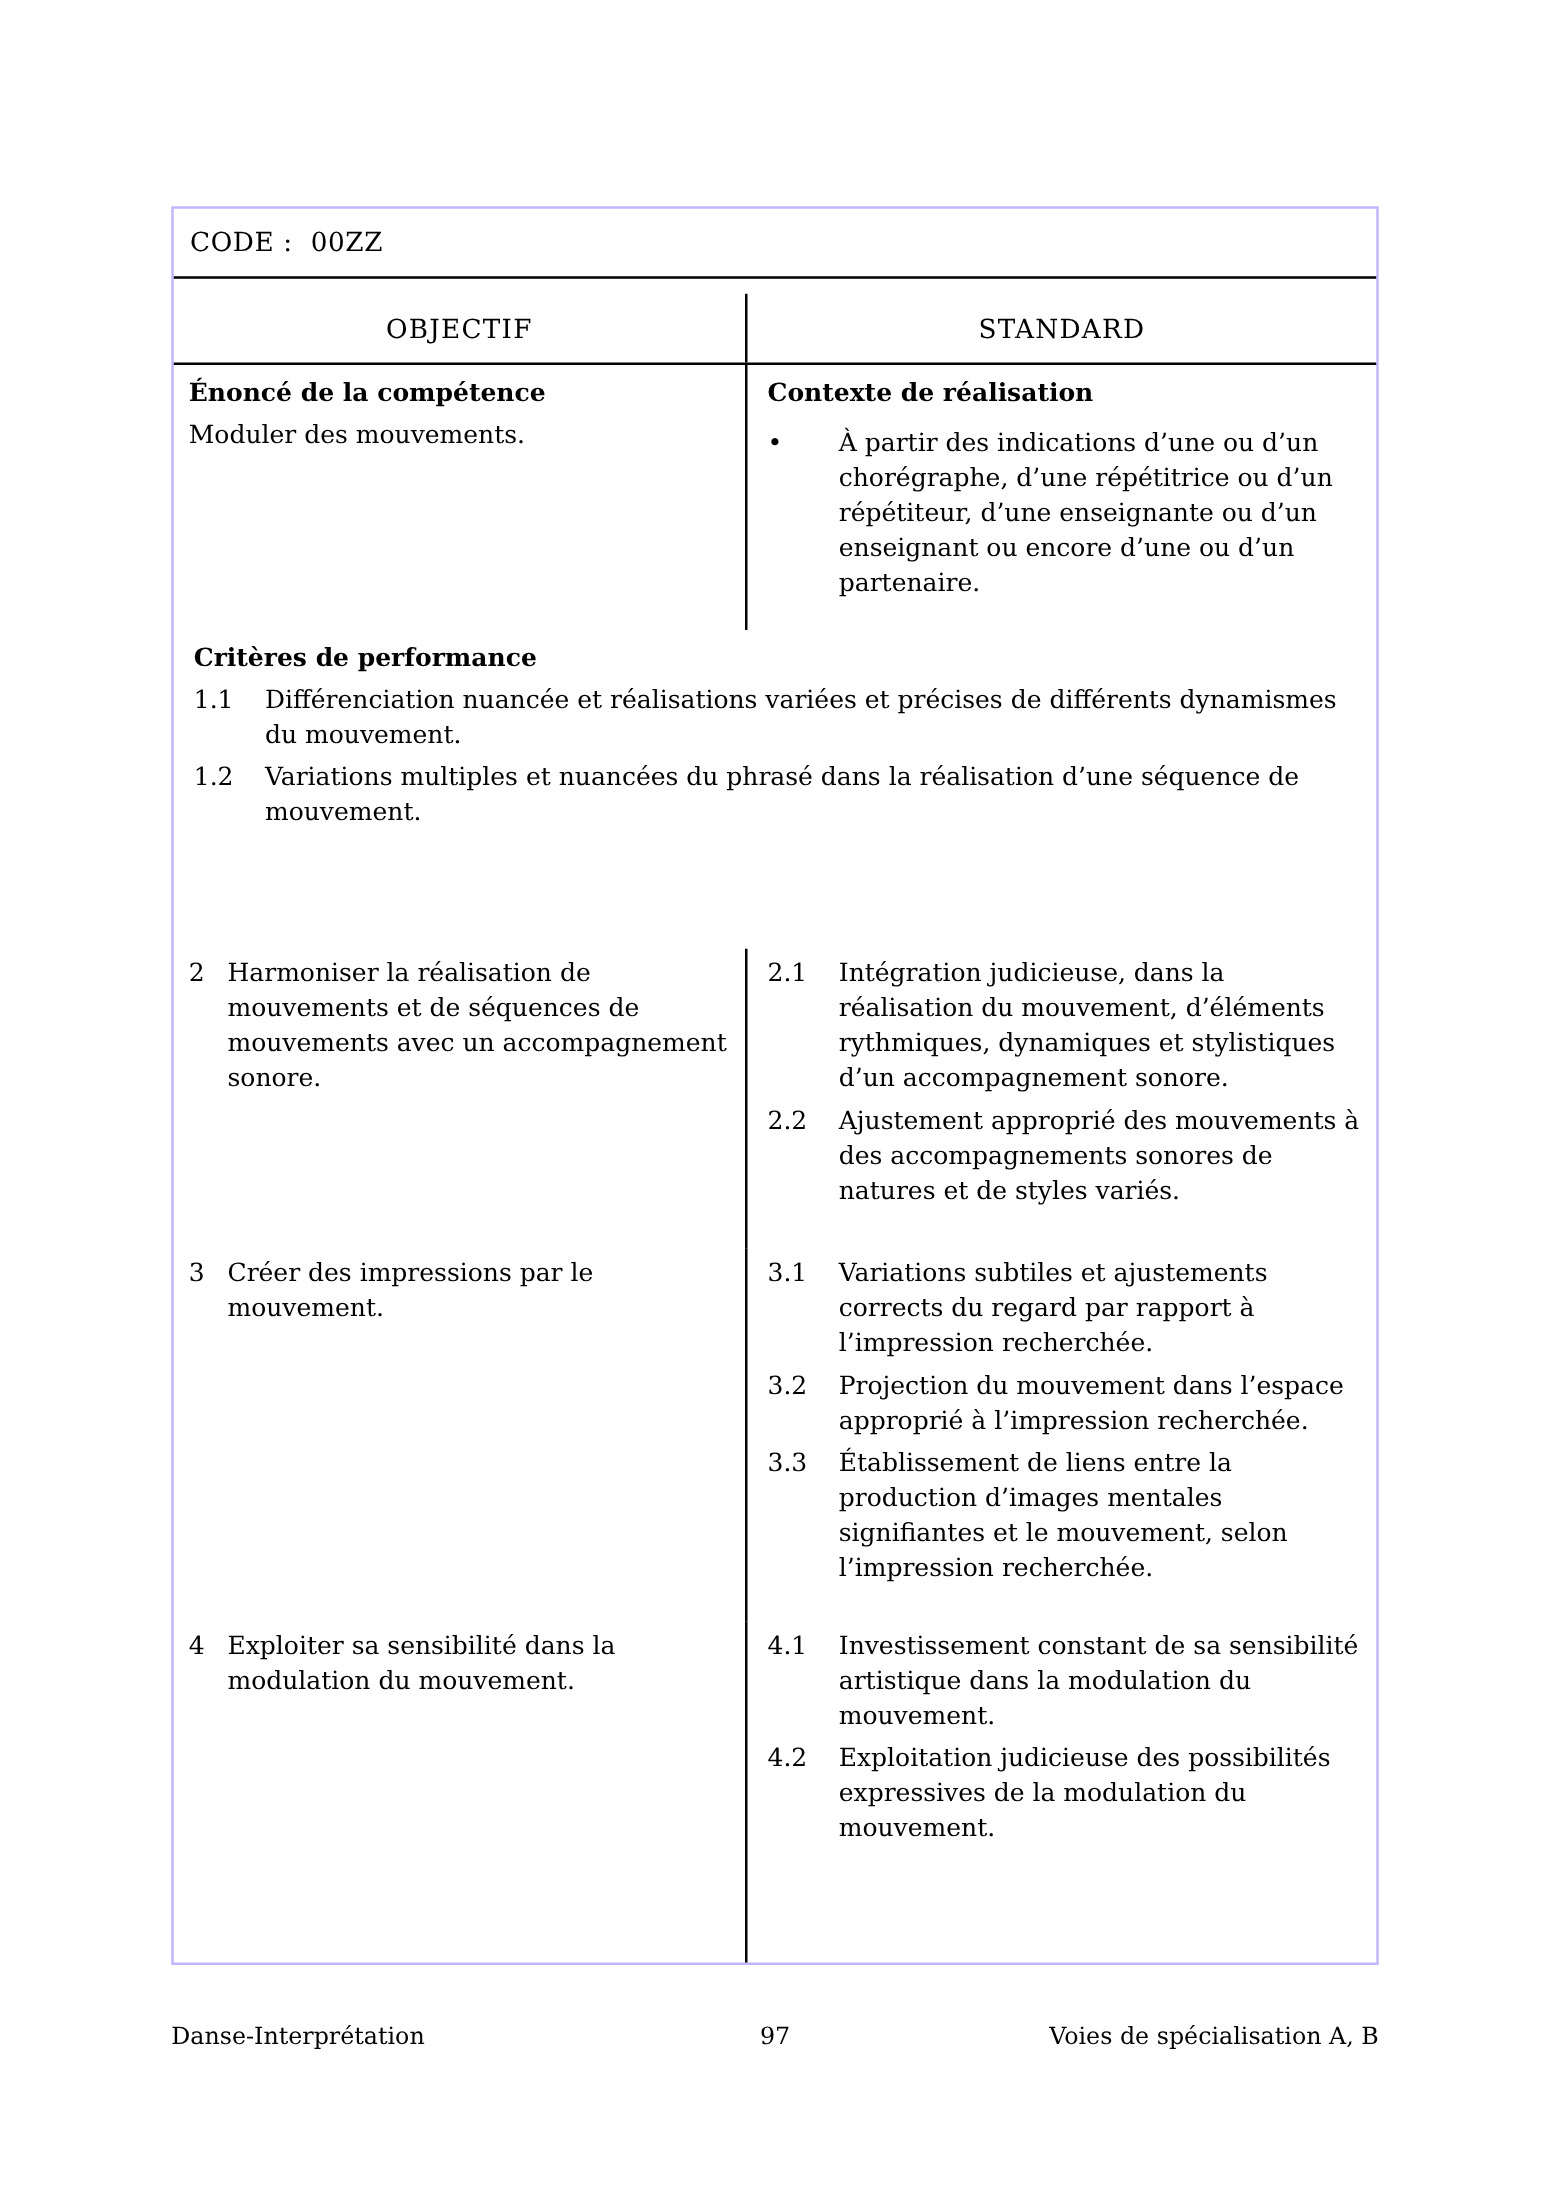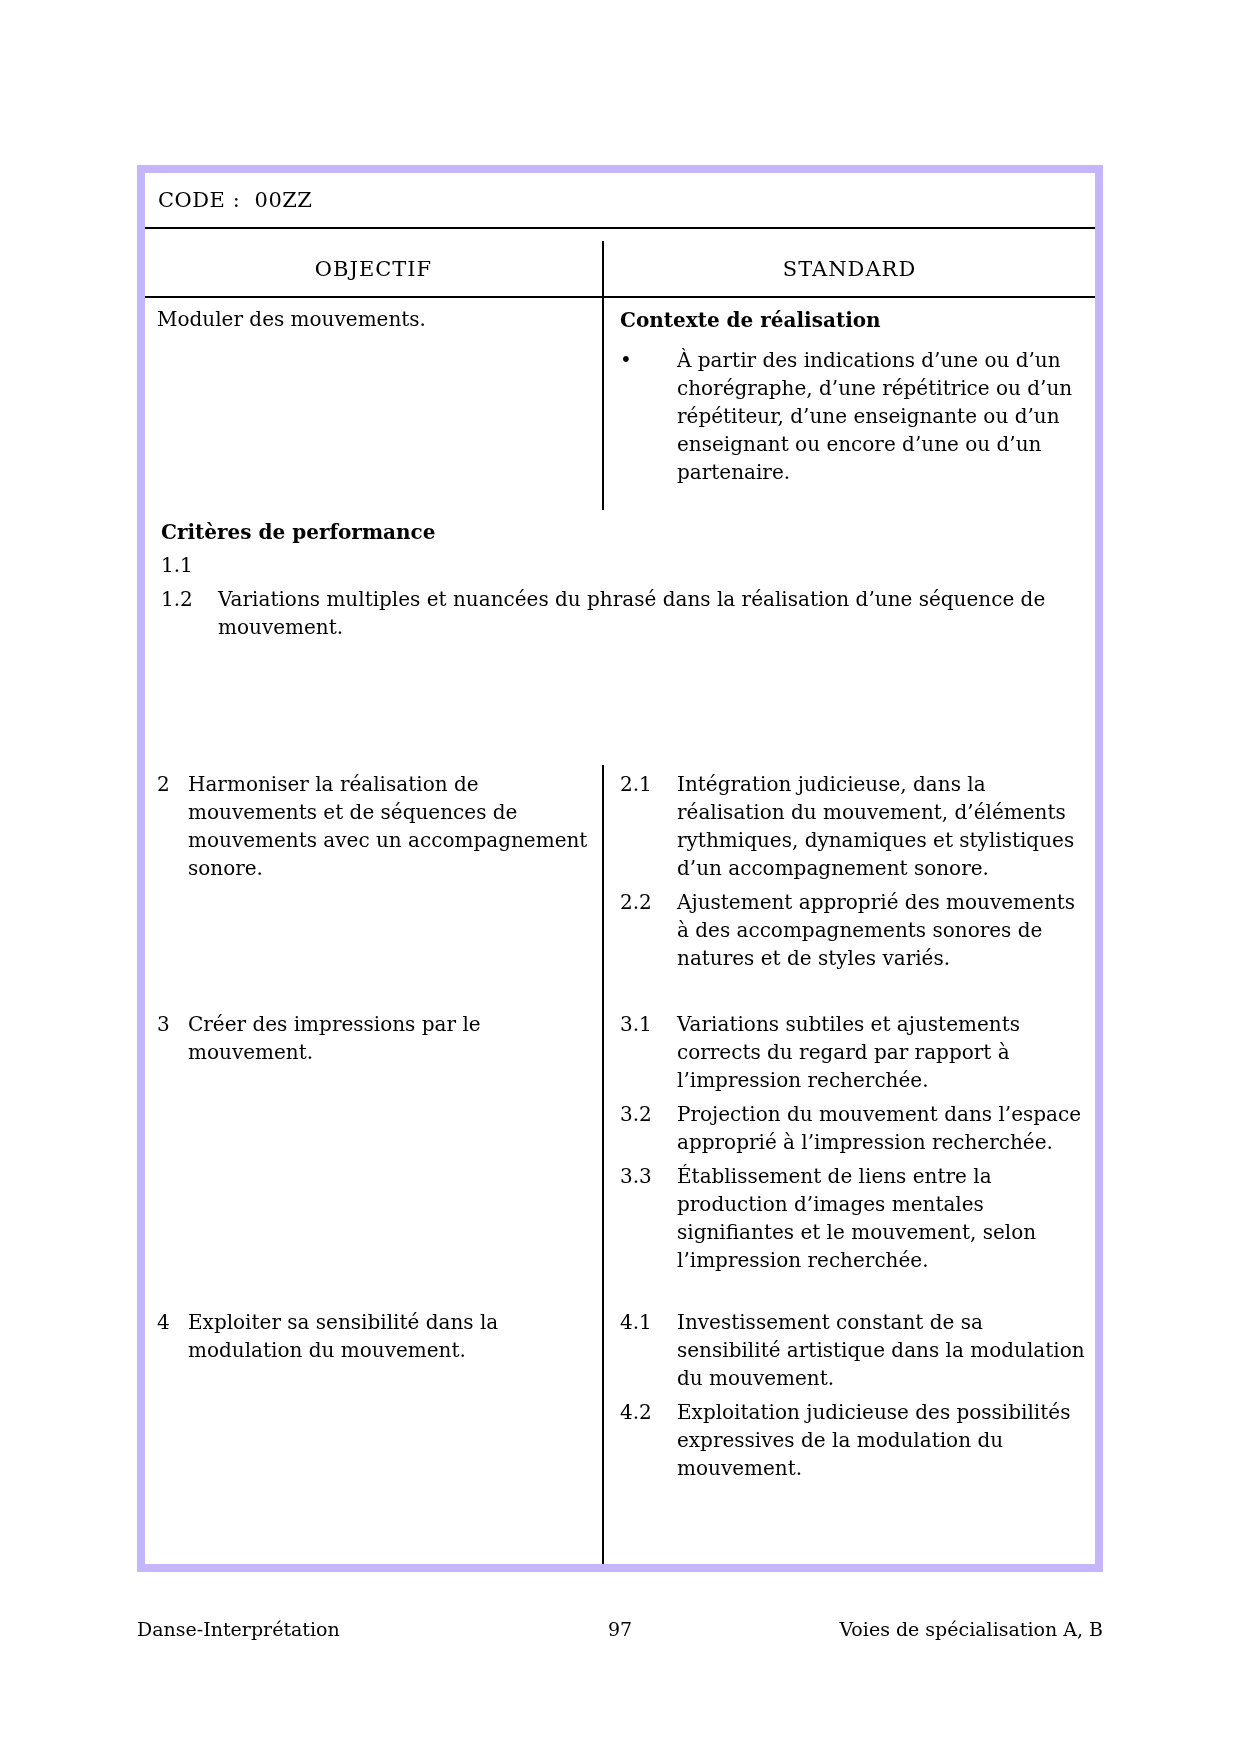--- a/index.html
+++ b/index.html
@@ -15,21 +15,21 @@
     color: #000000;
     font-family: "DejaVu Serif", serif;
     overflow: hidden;
   }
   .doc-table {
     position: absolute;
     left: 137px;
     top: 165px;
     width: 966px;
     height: 1407px;
-    border: 8px solid #c4b5fd;
+    border: 2px solid #c4b5fd;
     box-sizing: border-box;
     display: flex;
     flex-direction: column;
   }
   .code-row {
     height: 56px;
     flex: none;
     border-bottom: 2px solid #000;
     display: flex;
     align-items: center;
@@ -123,36 +123,38 @@
       </div>
       <div class="header-cell hright">
         <span>STANDARD</span>
       </div>
     </div>
 
     <div class="tbody">
 
       <div class="group g1">
         <div class="cell-left">
+          <div class="hdg">Énoncé de la compétence</div>
           <div class="plain-line">Moduler des mouvements.</div>
         </div>
         <div class="cell-right">
           <div class="hdg">Contexte de réalisation</div>
           <div class="item bullet-item">
             <span class="num">•</span>
             <span class="txt">À partir des indications d’une ou d’un chorégraphe, d’une répétitrice ou d’un répétiteur, d’une enseignante ou d’un enseignant ou encore d’une ou d’un partenaire.</span>
           </div>
         </div>
       </div>
 
       <div class="group g2">
         <div class="cell-right">
           <div class="hdg">Critères de performance</div>
           <div class="item">
             <span class="num">1.1</span>
+            <span class="txt">Différenciation nuancée et réalisations variées et précises de différents dynamismes du mouvement.</span>
           </div>
           <div class="item">
             <span class="num">1.2</span>
             <span class="txt">Variations multiples et nuancées du phrasé dans la réalisation d’une séquence de mouvement.</span>
           </div>
         </div>
       </div>
 
       <div class="group g3">
         <div class="cell-left">

